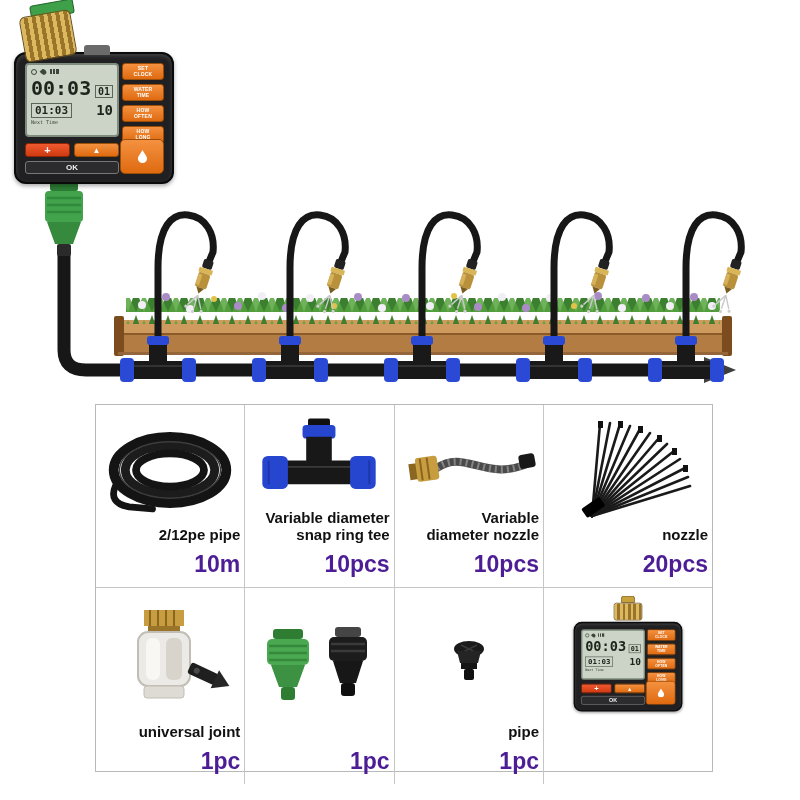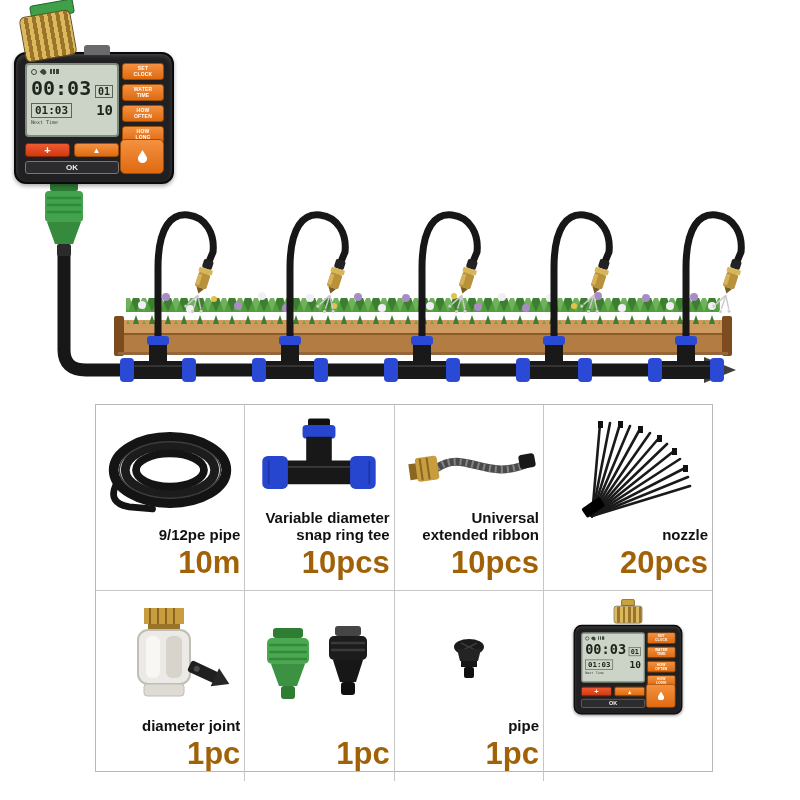--- a/index.html
+++ b/index.html
@@ -56,21 +56,21 @@
 
   
   .kit-grid{position:absolute;left:95px;top:404px;width:616px;height:366px;display:grid;
             grid-template-columns:repeat(4,1fr);grid-template-rows:1fr 1fr;border:1px solid #b8b8b8;background:#fff;z-index:4;}
   .cell{border-right:1px solid #c6c6c6;border-bottom:1px solid #c6c6c6;display:flex;flex-direction:column;
         align-items:flex-end;justify-content:flex-end;padding:8px 4px 10px;box-sizing:border-box;}
   .cell:nth-child(4n){border-right:none;}
   .cell:nth-child(n+5){border-bottom:none;}
   .art{flex:1;display:flex;align-items:center;justify-content:center;width:100%;}
   .lbl{font-size:15px;font-weight:bold;color:#111;line-height:1.15;text-align:center;}
-  .qty{font-size:31px;font-weight:bold;color:#a16207;margin-top:2px;line-height:1.1;text-align:center;}
+  .qty{font-size:23px;font-weight:bold;color:#4c1d95;margin-top:8px;line-height:1.1;text-align:center;}
 </style>
 </head>
 <body>
 
 <div class="canvas">
 
   <svg class="scene" viewBox="0 0 800 410">
     <defs>
       <pattern id="grassP" width="16" height="26" patternUnits="userSpaceOnUse">
         <path d="M0 26 L8 3 L16 26 Z" fill="#3c7f31"></path>
@@ -226,21 +226,21 @@
     <div class="cell">
       <div class="art">
         <svg width="136" height="100" viewBox="0 0 140 100">
           <ellipse cx="70" cy="50" rx="58" ry="34" fill="none" stroke="#141414" stroke-width="10"></ellipse>
           <ellipse cx="70" cy="50" rx="46" ry="25" fill="none" stroke="#1c1c1c" stroke-width="9"></ellipse>
           <ellipse cx="70" cy="50" rx="35" ry="17" fill="none" stroke="#141414" stroke-width="8"></ellipse>
           <ellipse cx="70" cy="50" rx="52" ry="29" fill="none" stroke="#3c3c3c" stroke-width="1.5"></ellipse>
           <path d="M14 66 Q6 84 28 88 L52 90" fill="none" stroke="#141414" stroke-width="7" stroke-linecap="round"></path>
         </svg>
       </div>
-      <div class="lbl">9/12pe pipe</div>
+      <div class="lbl">2/12pe pipe</div>
       <div class="lbl"></div>
       <div class="qty">10m</div>
     </div>
 
     <div class="cell">
       <div class="art">
         <svg width="140" height="96" viewBox="0 0 140 105">
           <rect x="58" y="6" width="24" height="10" rx="2" fill="#101010"></rect>
           <rect x="52" y="13" width="36" height="15" rx="4" fill="#2746cf"></rect>
           <rect x="56" y="26" width="28" height="28" fill="#181818"></rect>
@@ -264,22 +264,22 @@
           <path d="M38 52 C 66 32 88 68 132 46" fill="none" stroke="#9c9c9c" stroke-width="7" stroke-dasharray="2 4" opacity="0.7"></path>
           <rect x="120" y="38" width="16" height="14" rx="3" fill="#191919" transform="rotate(-10 128 45)"></rect>
           <g transform="rotate(-8 26 52)">
             <rect x="10" y="46" width="8" height="16" fill="#8a6620"></rect>
             <rect x="17" y="41" width="22" height="24" rx="3" fill="#c79d3f"></rect>
             <line x1="22" y1="42" x2="22" y2="64" stroke="#8a6620" stroke-width="2"></line>
             <line x1="29" y1="42" x2="29" y2="64" stroke="#8a6620" stroke-width="2"></line>
           </g>
         </svg>
       </div>
-      <div class="lbl">Universal</div>
-      <div class="lbl">extended ribbon</div>
+      <div class="lbl">Variable</div>
+      <div class="lbl">diameter nozzle</div>
       <div class="qty">10pcs</div>
     </div>
 
     <div class="cell">
       <div class="art">
         <svg width="140" height="104" viewBox="0 0 140 104">
           <g stroke="#1a1a1a" stroke-width="2.6" stroke-linecap="round">
             <line x1="34" y1="98" x2="42" y2="6"></line>
               <line x1="34" y1="98" x2="52" y2="5"></line>
             <line x1="34" y1="98" x2="62" y2="6"></line>
@@ -321,21 +321,21 @@
           <rect x="46" y="34" width="14" height="42" rx="6" fill="#f8f7f4"></rect>
           <rect x="66" y="34" width="16" height="42" rx="6" fill="#d8d4cc"></rect>
           <rect x="44" y="82" width="40" height="12" rx="3" fill="#dedbd4" stroke="#c2beb6"></rect>
           <g transform="translate(92,58) rotate(25)">
             <rect x="0" y="0" width="30" height="12" rx="3" fill="#1f1f1f"></rect>
             <polygon points="28,-4 44,6 28,16" fill="#262626"></polygon>
             <circle cx="8" cy="6" r="3" fill="#4a4a4a"></circle>
           </g>
         </svg>
       </div>
-      <div class="lbl">diameter joint</div>
+      <div class="lbl">universal joint</div>
       <div class="lbl"></div>
       <div class="qty">1pc</div>
     </div>
 
     <div class="cell">
       <div class="art">
         <svg width="140" height="110" viewBox="0 0 140 110">
           <g transform="translate(14,16)">
             <rect x="10" y="0" width="30" height="10" rx="3" fill="#2e7d33"></rect>
             <rect x="4" y="10" width="42" height="26" rx="5" fill="#4aa850"></rect>

